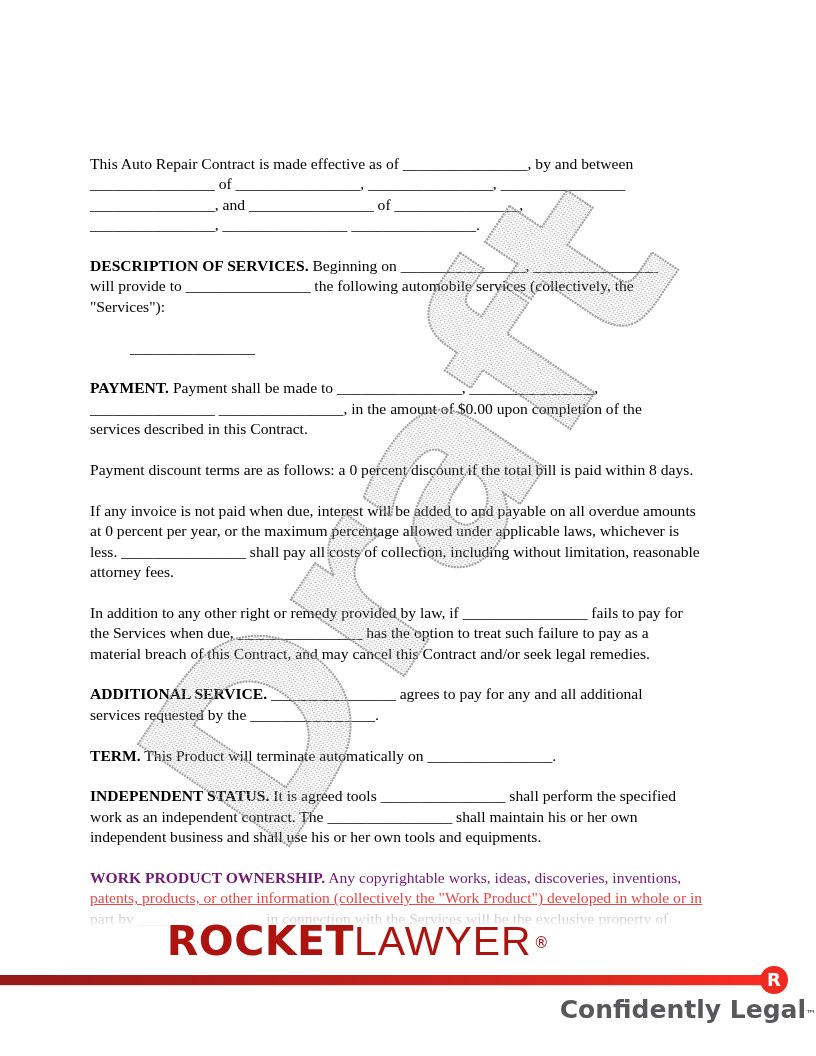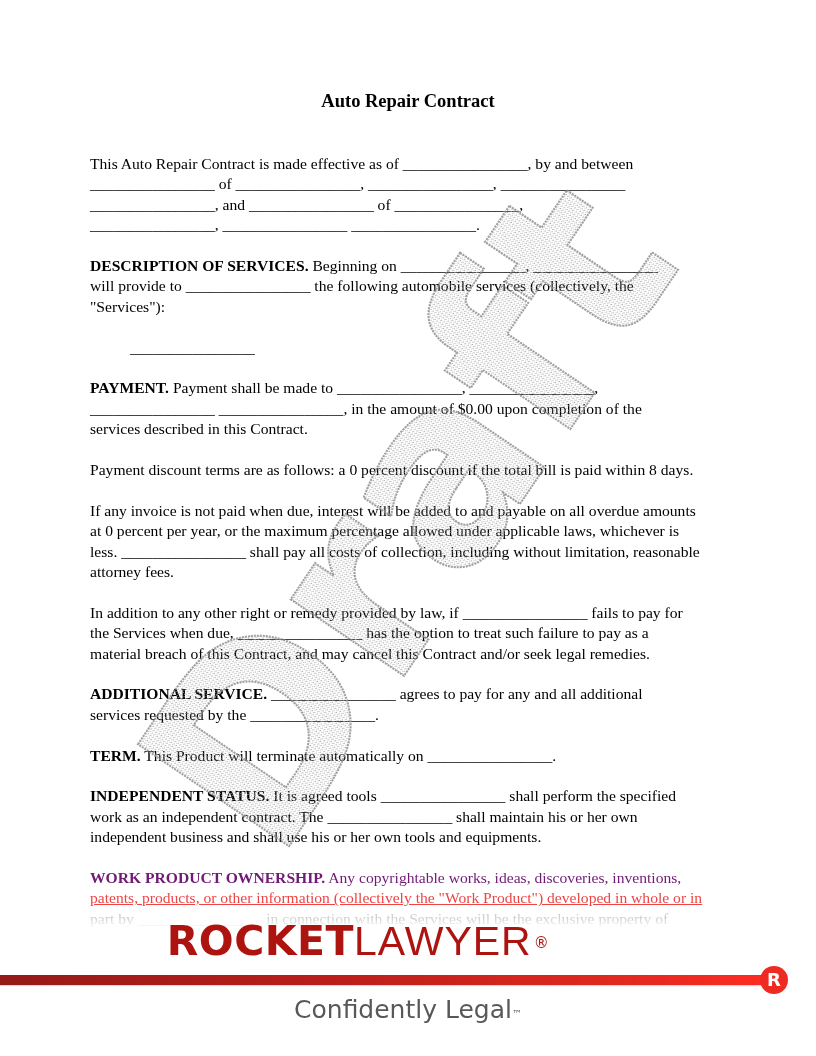--- a/index.html
+++ b/index.html
@@ -51,32 +51,31 @@
       background: linear-gradient(to right, #951a18 0%, #b71e1b 40%, #e0291f 80%, #ff2b22 100%);
       box-shadow: 0 1px 1px rgba(0,0,0,0.15);
     }
     .r-badge {
       position: absolute; left: 760px; top: 966px; width: 28px; height: 28px;
       border-radius: 50%; background: #ef2a20; color: #fff;
       font-family: "DejaVu Sans", sans-serif; font-weight: bold; font-size: 18px;
       line-height: 28px; text-align: center;
     }
     .tagline {
-      position: absolute; left: 0; top: 993px; width: 816px; text-align: center;
+      position: absolute; left: 0; top: 993px; width: 816px; text-align: right;
       font-family: "DejaVu Sans", "Liberation Sans", sans-serif;
-      font-size: 25px; line-height: 34px; color: #58585a; font-weight: normal;
+      font-size: 25px; line-height: 34px; color: #58585a; font-weight: bold;
     }
     .tagline .tm { font-size: 10px; vertical-align: top; position: relative; top: 4px; }
   </style>
 </head>
 <body>
 
 <div class="page">
 
-  <div class="title">Auto Repair Contract</div>
 
   <div class="doc">
 
     <p>
       <span class="line">This Auto Repair Contract is made effective as of ________________, by and between</span>
       <span class="line">________________ of ________________, ________________, ________________</span>
       <span class="line">________________, and ________________ of ________________,</span>
       <span class="line">________________, ________________ ________________.</span>
     </p>
 

